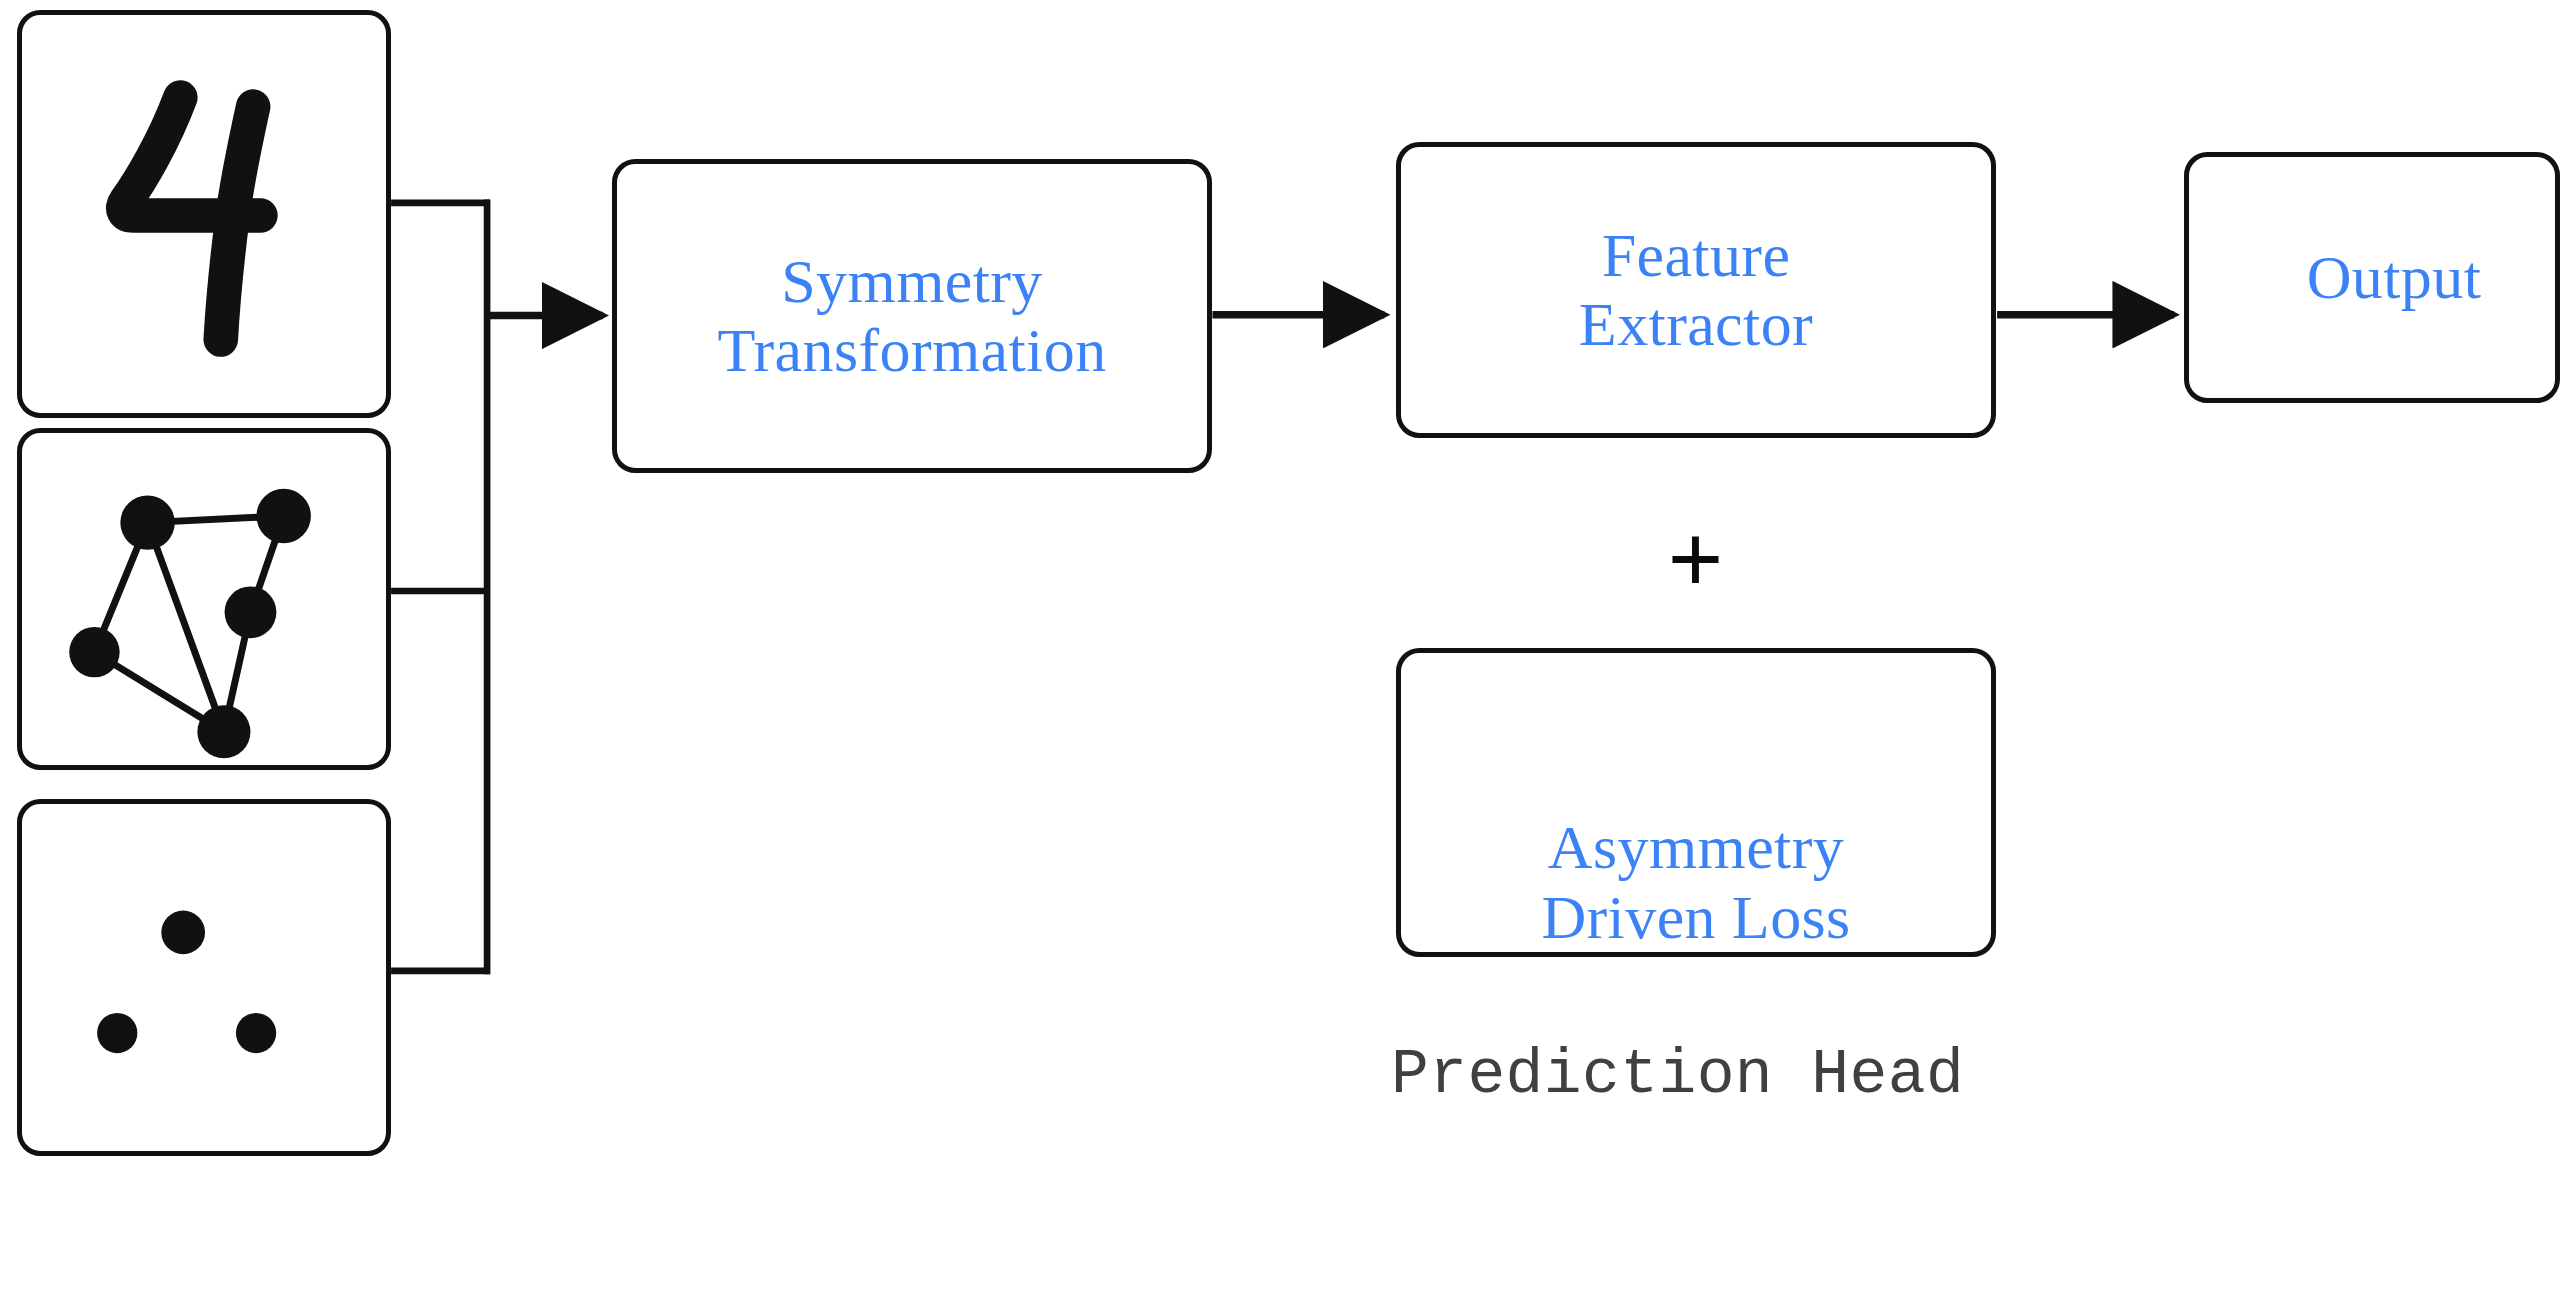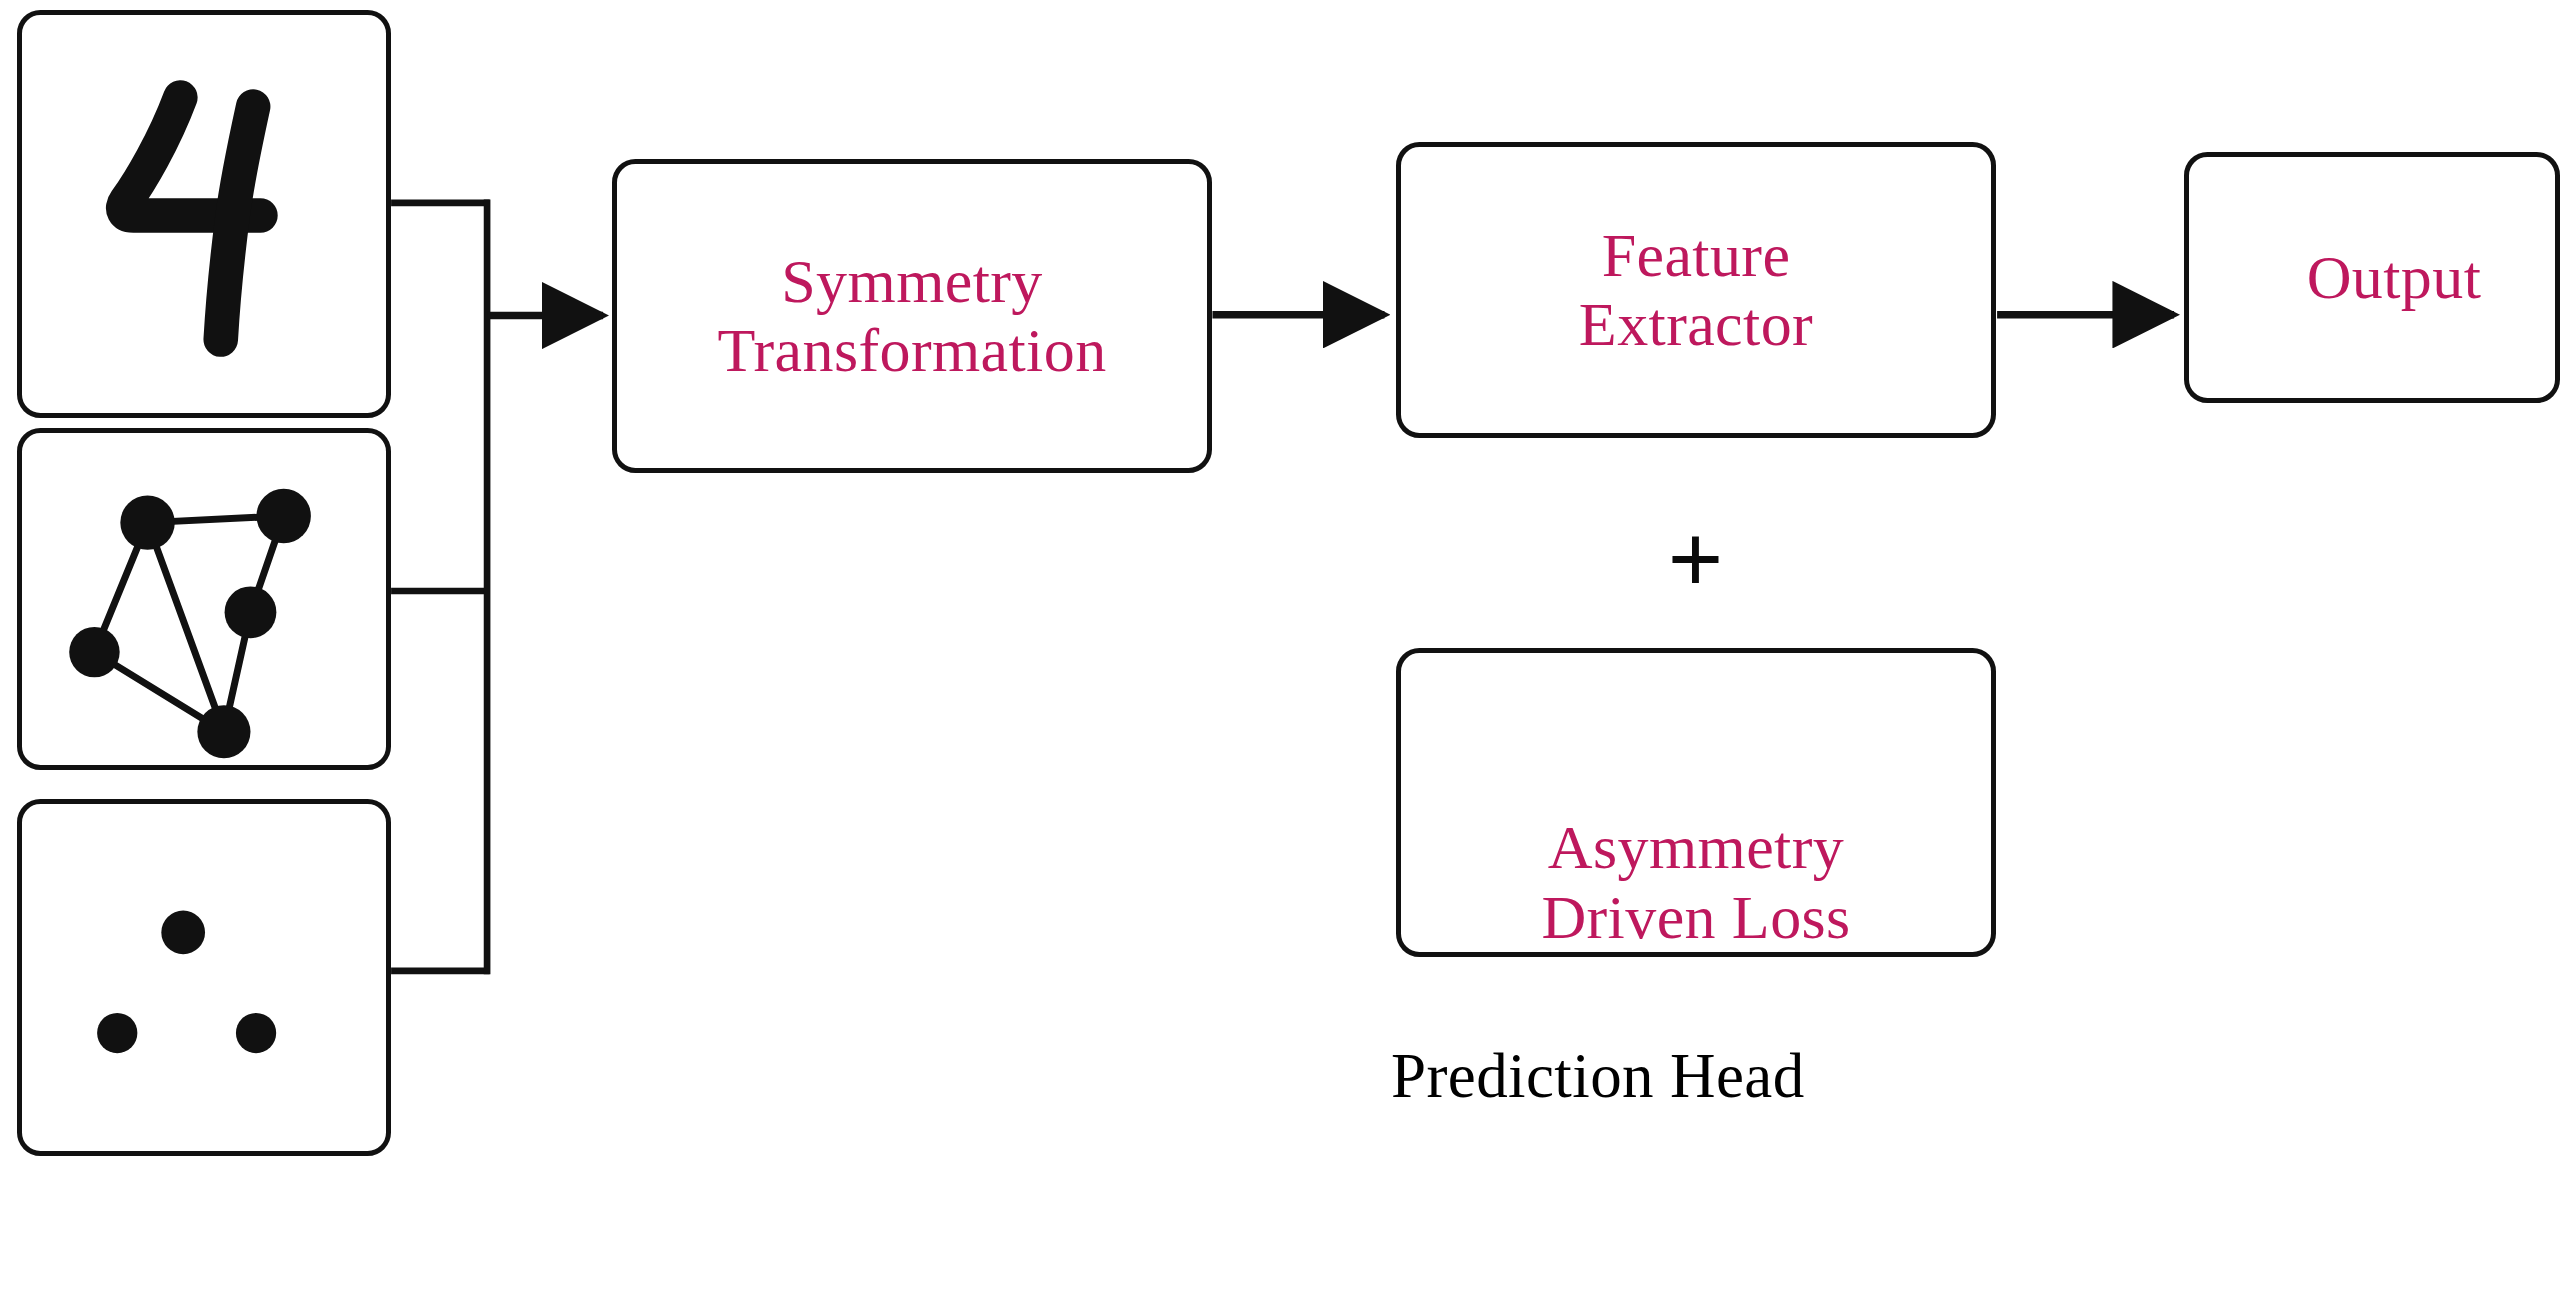--- a/index.html
+++ b/index.html
@@ -27,21 +27,21 @@
     border-radius: 23.4px;
     display: flex;
     align-items: center;
     justify-content: center;
     text-align: center;
   }
   .node-label {
     font-family: "Liberation Serif", "DejaVu Serif", serif;
     font-size: 62px;
     line-height: 1.12;
-    color: #be185d;
+    color: #3b82f6;
     letter-spacing: 0.4px;
     white-space: pre-line;
     padding: 0 11.7px;
   }
   
   #input-box-digit  { left: 16.7px;  top: 10px;   width: 374px; height: 408px; }
   #input-box-graph  { left: 16.7px;  top: 428px;  width: 374px; height: 342px; }
   #input-box-cloud  { left: 16.7px;  top: 799px;  width: 374px; height: 357px; }
 
   .sample-svg { display: block; width: 100%; height: 100%; }
@@ -74,23 +74,23 @@
     font-family: "Liberation Serif", "DejaVu Serif", serif;
     font-size: 99px;
     font-weight: 700;
     color: #0b0b0b;
     line-height: 1;
   }
 
   
   .caption {
     position: absolute;
-    font-family: Liberation Serif, serif;
+    font-family: Liberation Mono, monospace;
     font-size: 63px;
-    color: #000000;
+    color: #404040;
     white-space: nowrap;
     letter-spacing: 0.4px;
   }
   #prediction-head-caption { left: 1391px; top: 1040px; }
   #input-data-sets-caption { left: 15px;   top: 1192px; }
 </style>
 </head>
 <body>
 
 <div id="stage">

